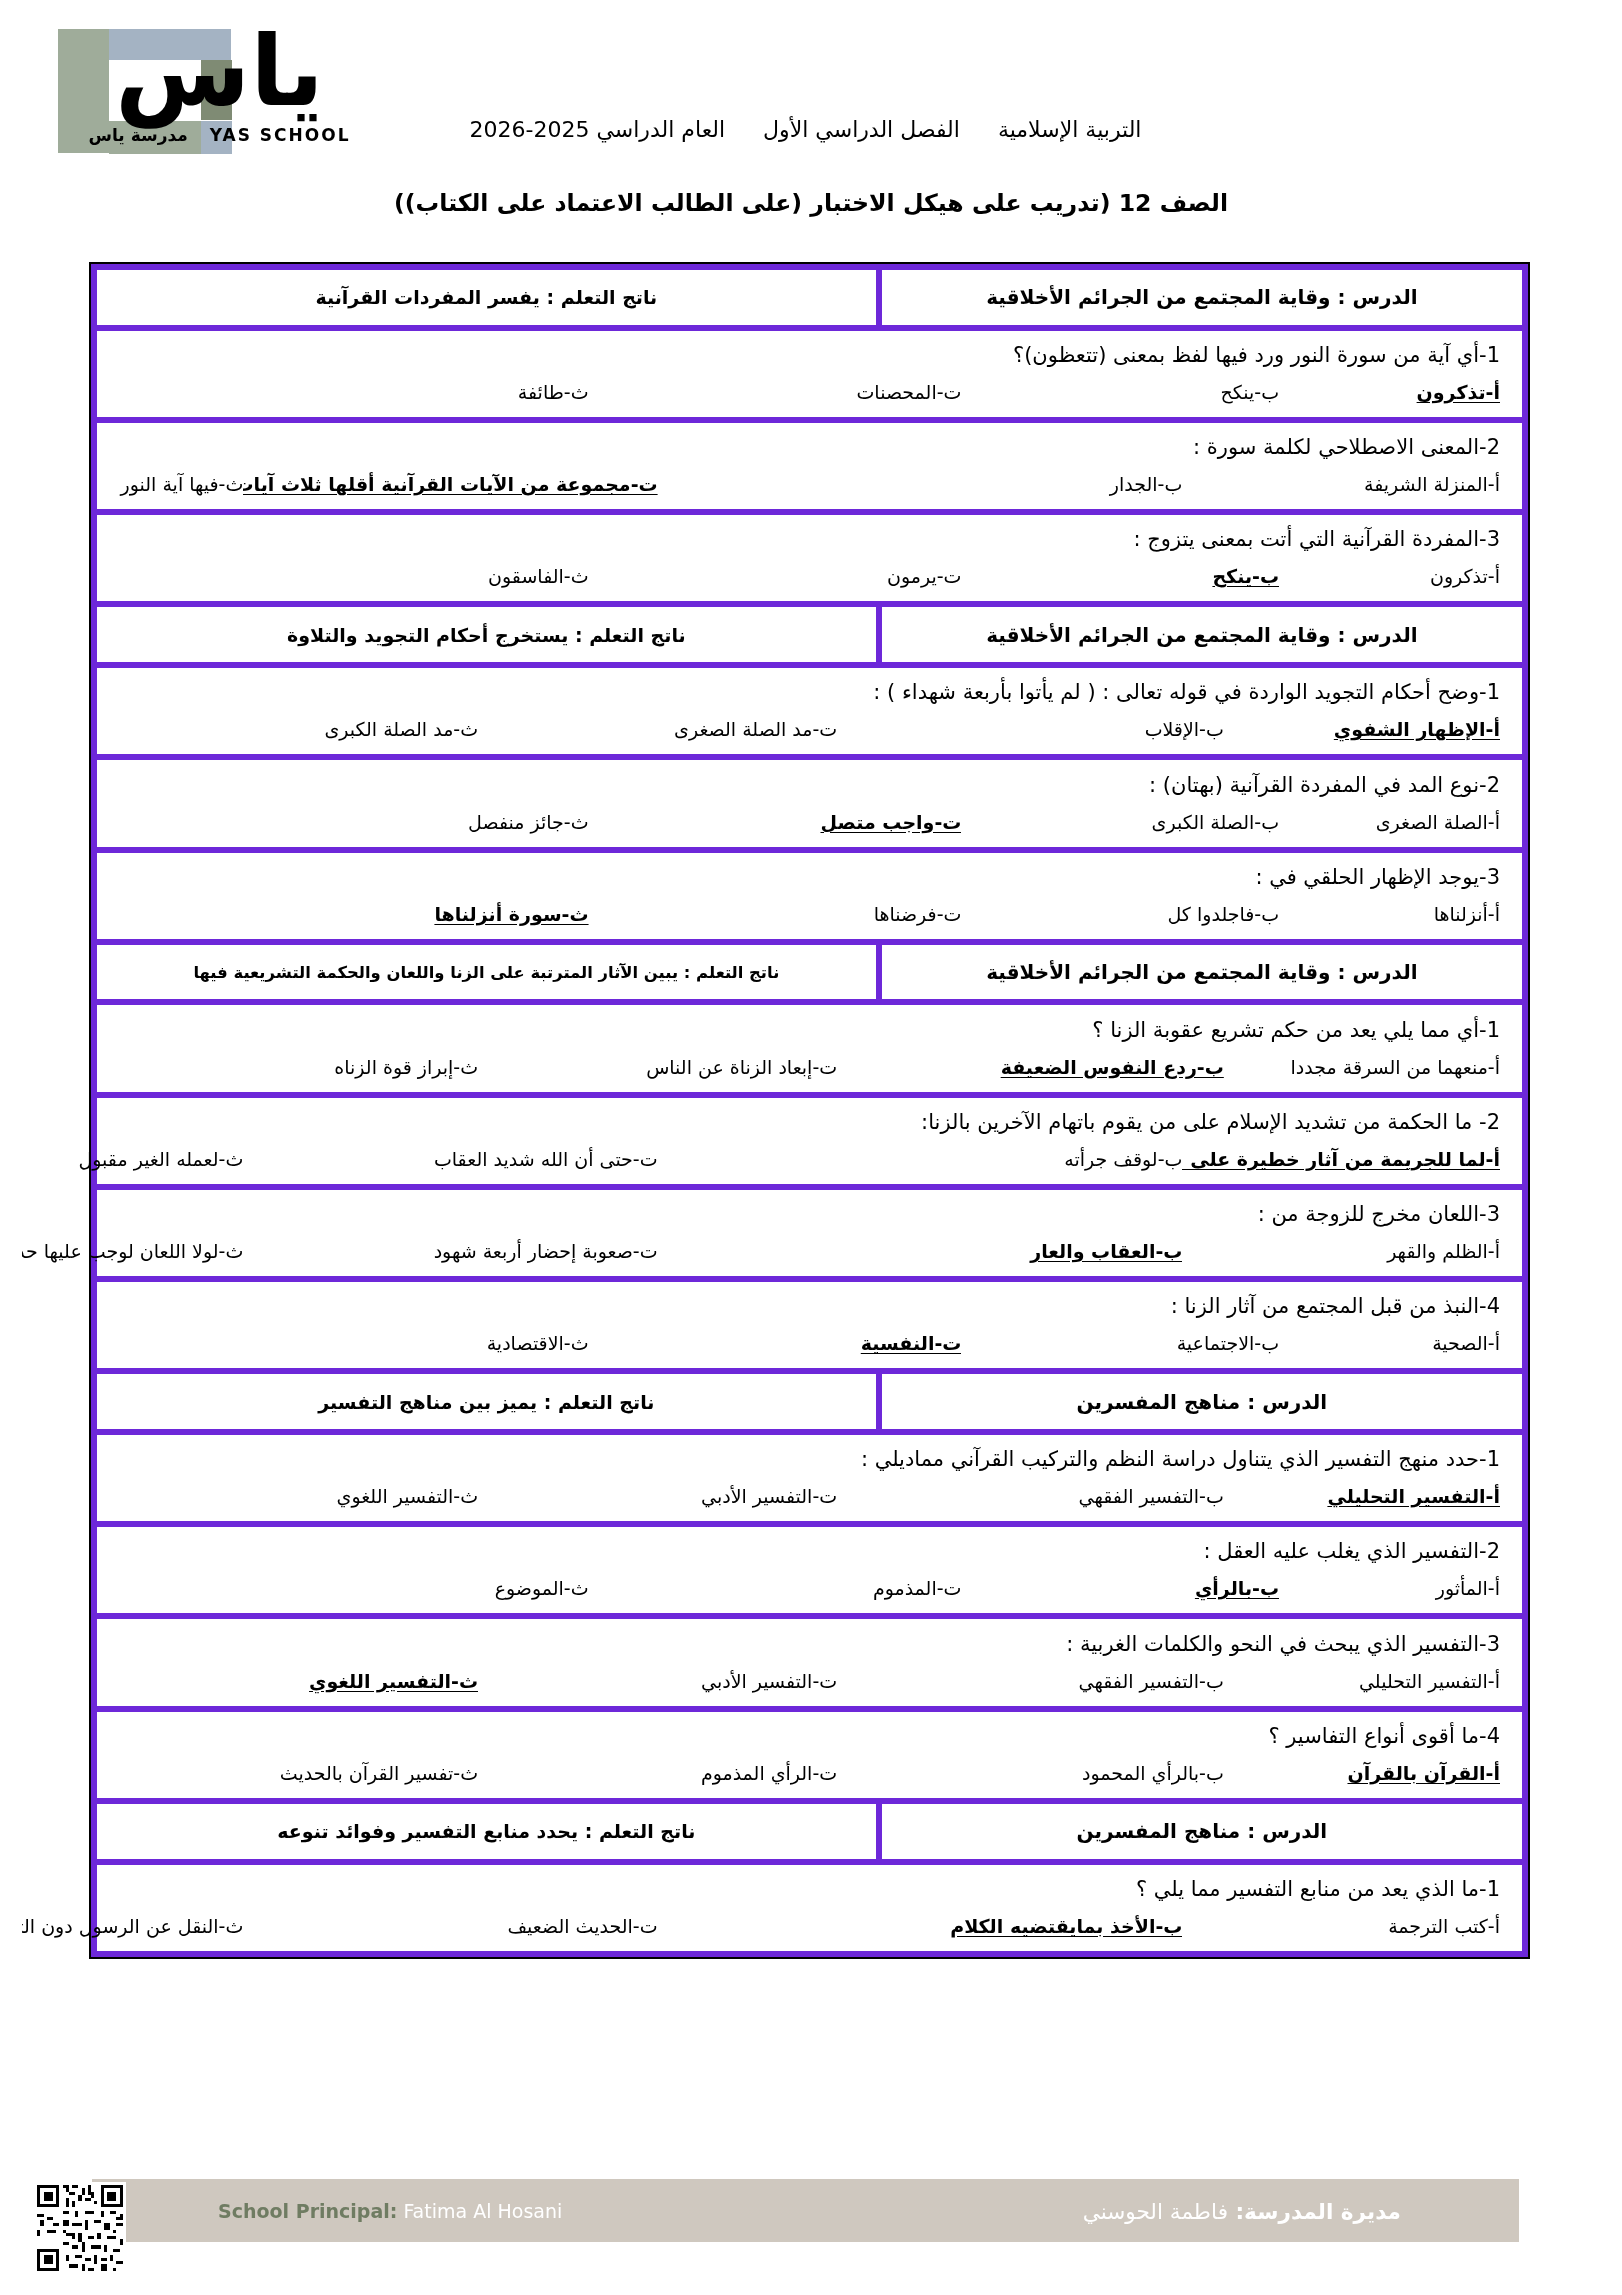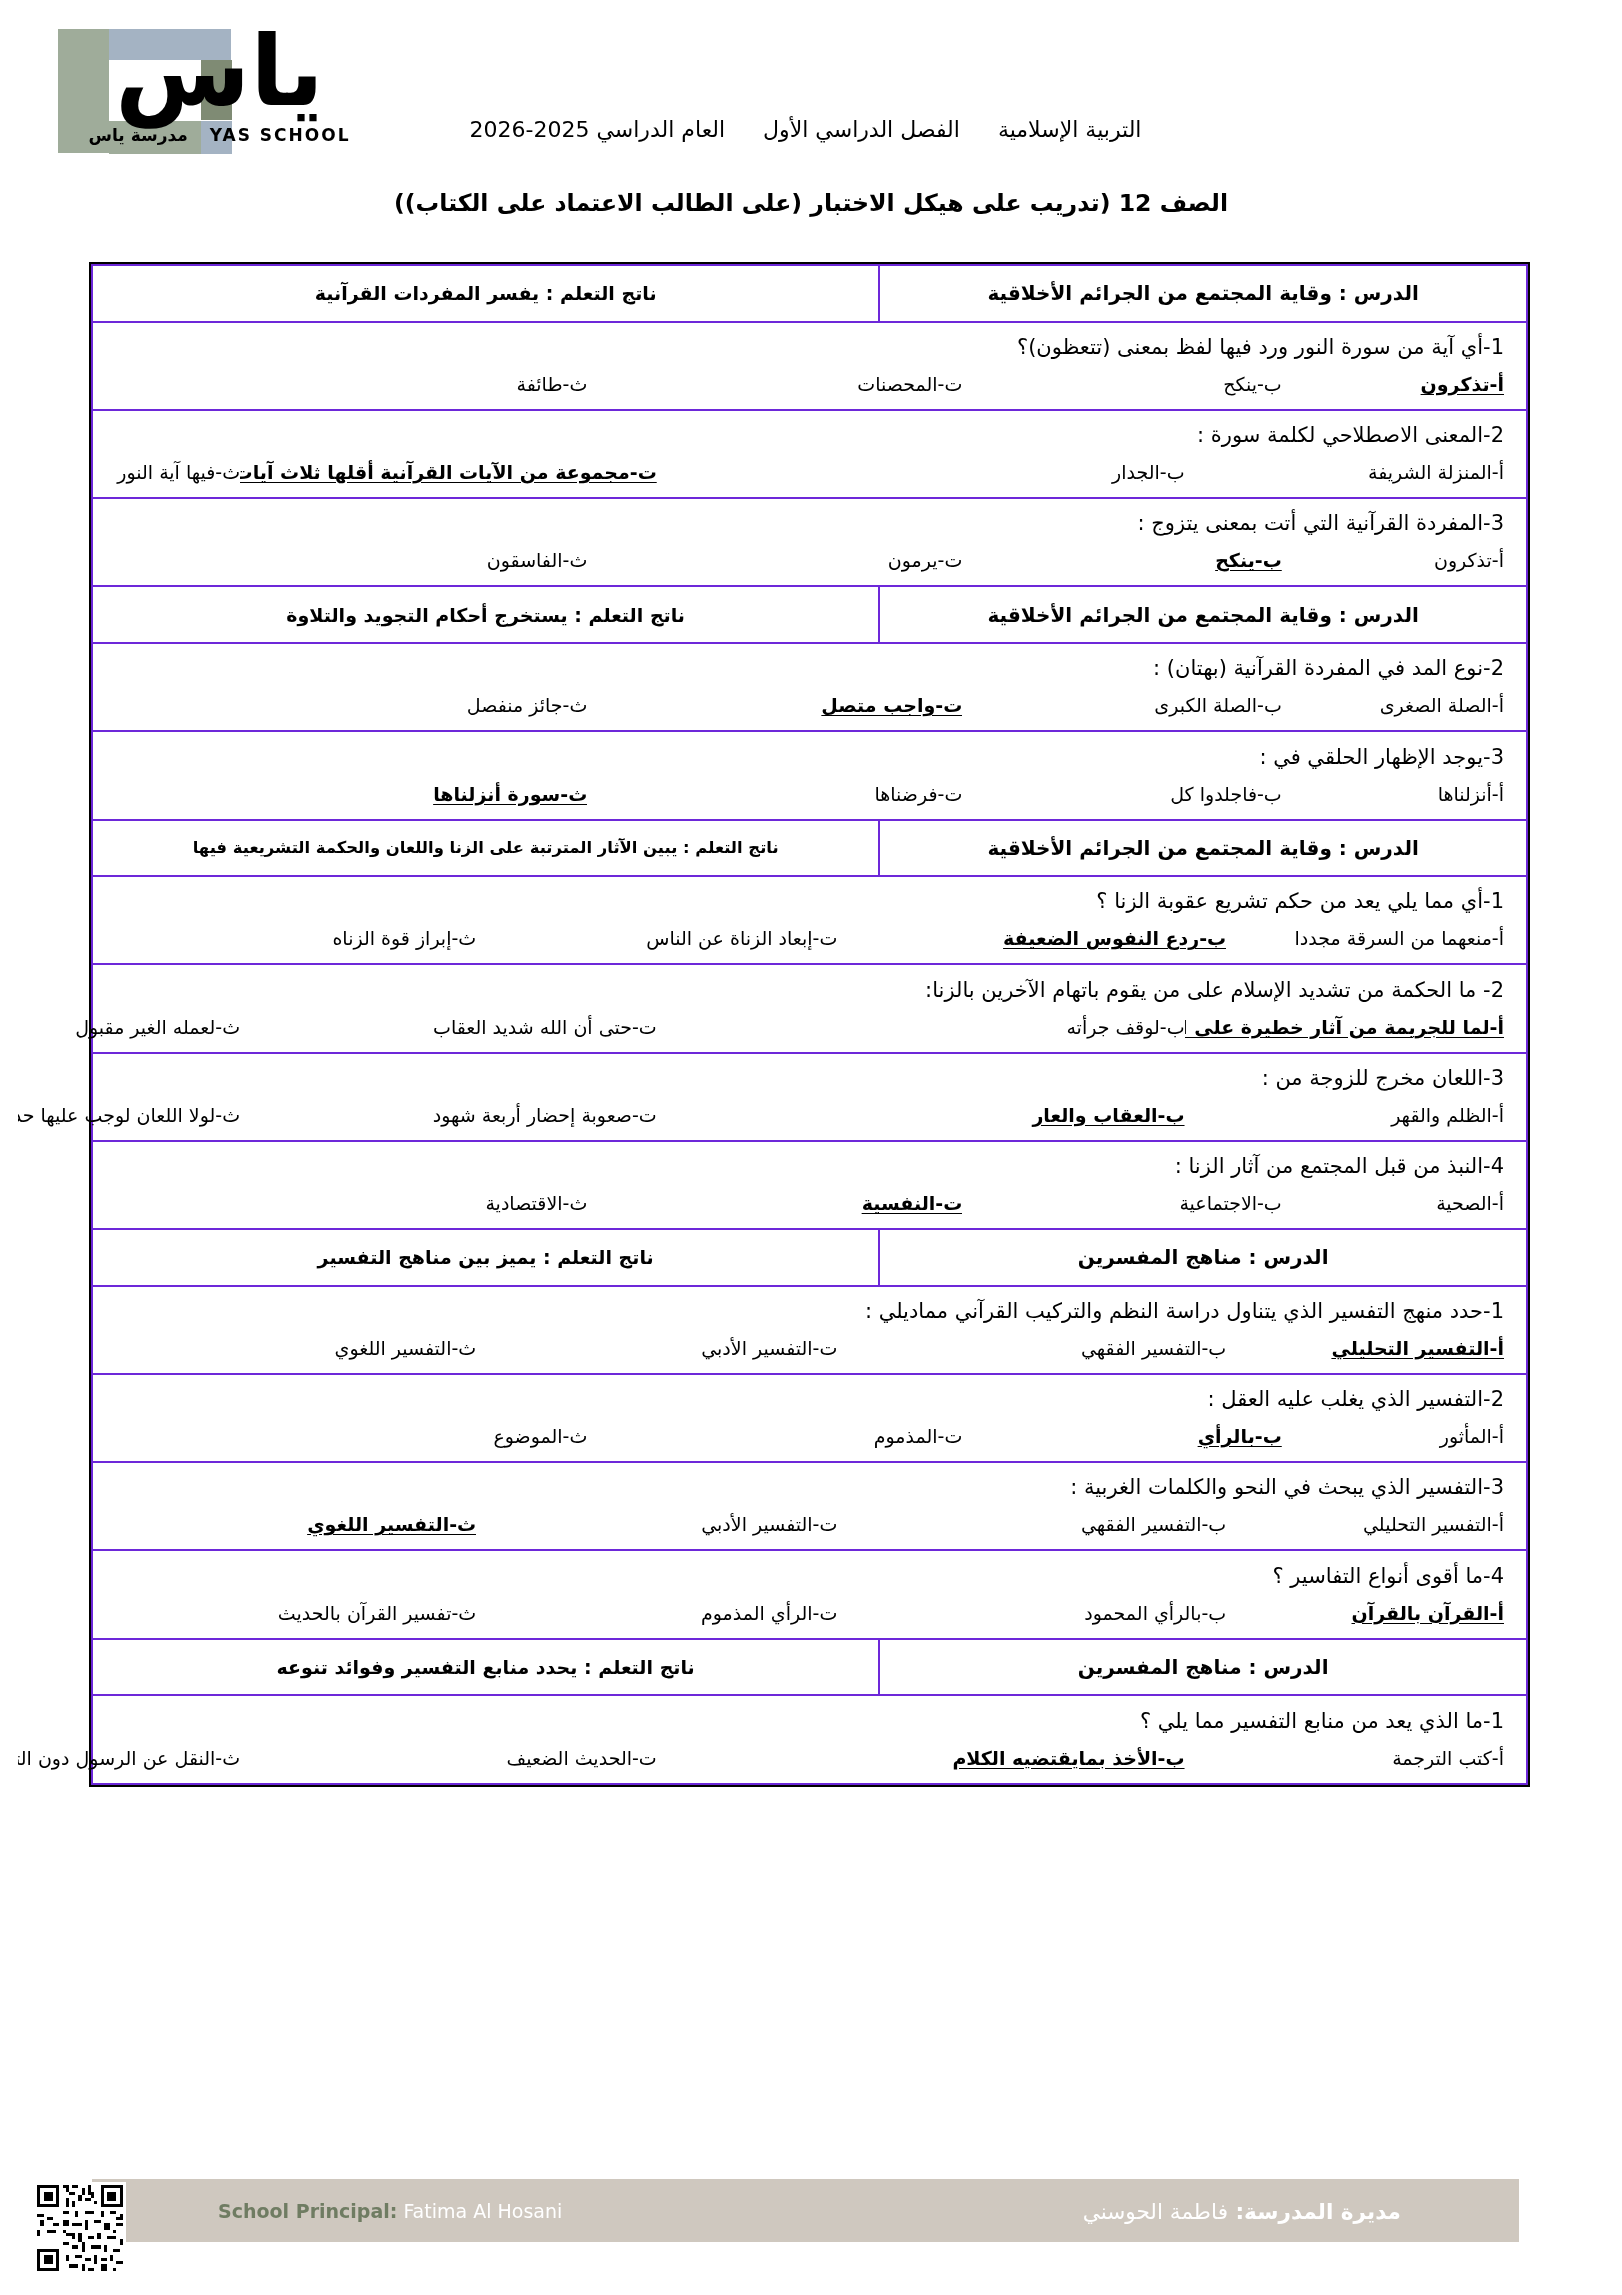--- a/index.html
+++ b/index.html
@@ -100,21 +100,21 @@
     border: 2px solid #000;
     border-collapse: collapse;
     direction: rtl;
   }
   table.exam {
     width: 100%;
     border-collapse: collapse;
     table-layout: fixed;
   }
   table.exam td {
-    border: 2px solid #6d28d9;
+    border: 6px solid #6d28d9;
     vertical-align: middle;
     padding: 0;
   }
 
   .hdr-cell {
     height: 47px;
     text-align: center;
     font-size: 20px;
     font-weight: 700;
     padding: 3.9px 9.2px !important;
@@ -277,20 +277,31 @@
               <div class="opt w-narrow-a">أ-تذكرون</div>
               <div class="opt w-b correct">ب-ينكح</div>
               <div class="opt w-c">ت-يرمون</div>
               <div class="opt w-d">ث-الفاسقون</div>
             </div>
           </td>
         </tr>
         <tr>
           <td class="hdr-cell" style="width: 45%;">الدرس : وقاية المجتمع من الجرائم الأخلاقية</td>
           <td class="hdr-cell lo" style="width: 55%;">ناتج التعلم : يستخرج أحكام التجويد والتلاوة</td>
+        </tr>
+        <tr>
+          <td colspan="2" class="qbody">
+            <div class="q-text">1-وضح أحكام التجويد الواردة في قوله تعالى : ( لم يأتوا بأربعة شهداء ) :</div>
+            <div class="opts">
+              <div class="opt w-a2 correct">أ-الإظهار الشفوي</div>
+              <div class="opt w-b2">ب-الإقلاب</div>
+              <div class="opt w-c2">ت-مد الصلة الصغرى</div>
+              <div class="opt w-d2">ث-مد الصلة الكبرى</div>
+            </div>
+          </td>
         </tr>
         <tr>
           <td colspan="2" class="qbody">
             <div class="q-text">2-نوع المد في المفردة القرآنية (بهتان) :</div>
             <div class="opts">
               <div class="opt w-narrow-a">أ-الصلة الصغرى</div>
               <div class="opt w-b">ب-الصلة الكبرى</div>
               <div class="opt w-c correct">ت-واجب متصل</div>
               <div class="opt w-d">ث-جائز منفصل</div>
             </div>

